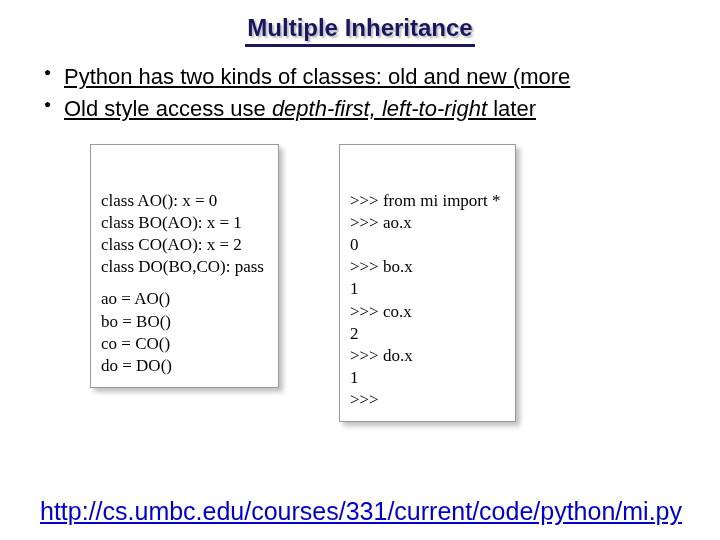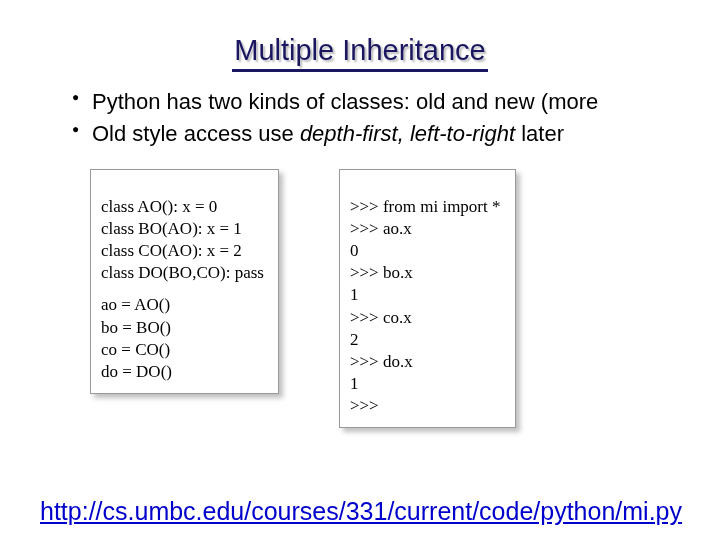--- a/index.html
+++ b/index.html
@@ -11,30 +11,30 @@
     color: #000;
     overflow: hidden;
     position: relative;
   }
   .title-wrap {
     text-align: center;
     padding: 14px 0 6px 0;
   }
   .title {
     display: inline-block;
-    font-size: 29px;
-    font-weight: normal;
+    font-size: 24px;
+    font-weight: bold;
     color: #1a1660;
     text-shadow: 2px 2px 2px #bbb;
     border-bottom: 3px solid #1a1660;
     padding: 0 2px 2px 2px;
-    margin-top: 20px;
   }
   .bullets {
-    padding: 10px 40px 0 72px;
+    padding: 10px 40px 0 44px;
+    text-decoration: underline;
   }
   .bullet {
     position: relative;
     font-size: 22px;
     line-height: 1.25;
     margin-bottom: 4px;
     padding-left: 20px;
   }
   .bullet::before {
     content: "\25CF";
@@ -48,21 +48,21 @@
   .codeboxes {
     display: flex;
     gap: 60px;
     padding: 18px 50px 0 90px;
     align-items: flex-start;
   }
   .codebox {
     background: #fff;
     border: 1px solid #999;
     box-shadow: 4px 4px 5px rgba(0,0,0,0.25);
-    padding: 4px 14px 10px 10px;
+    padding: 23px 14px 10px 10px;
     font-family: "Times New Roman", Times, serif;
     font-size: 17px;
     line-height: 1.3;
     white-space: pre;
   }
   .codebox .gap { height: 10px; }
   .link {
     position: absolute;
     bottom: 14px;
     left: 40px;

